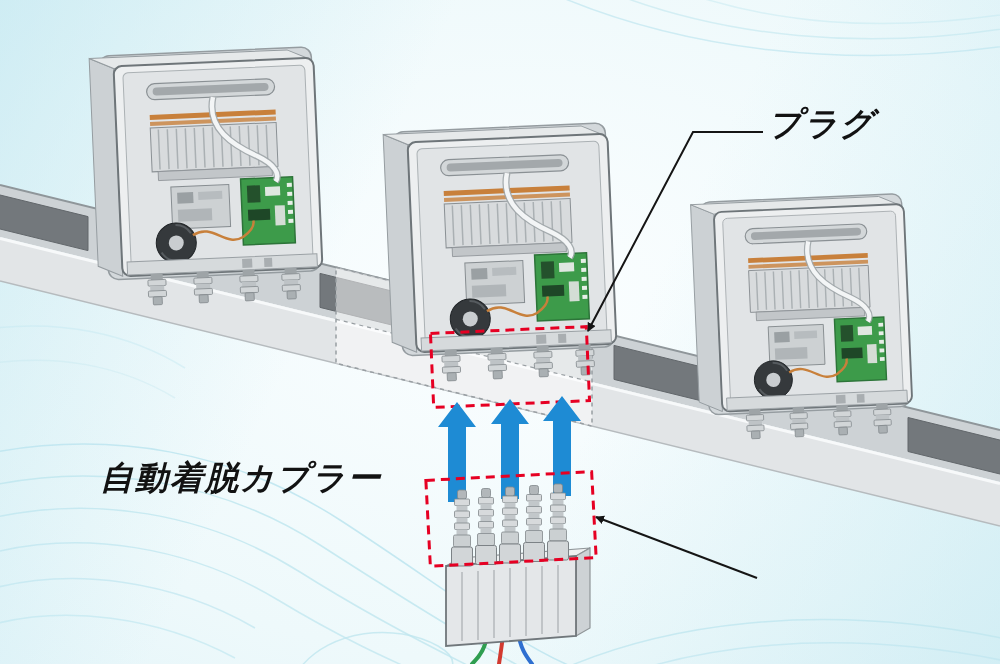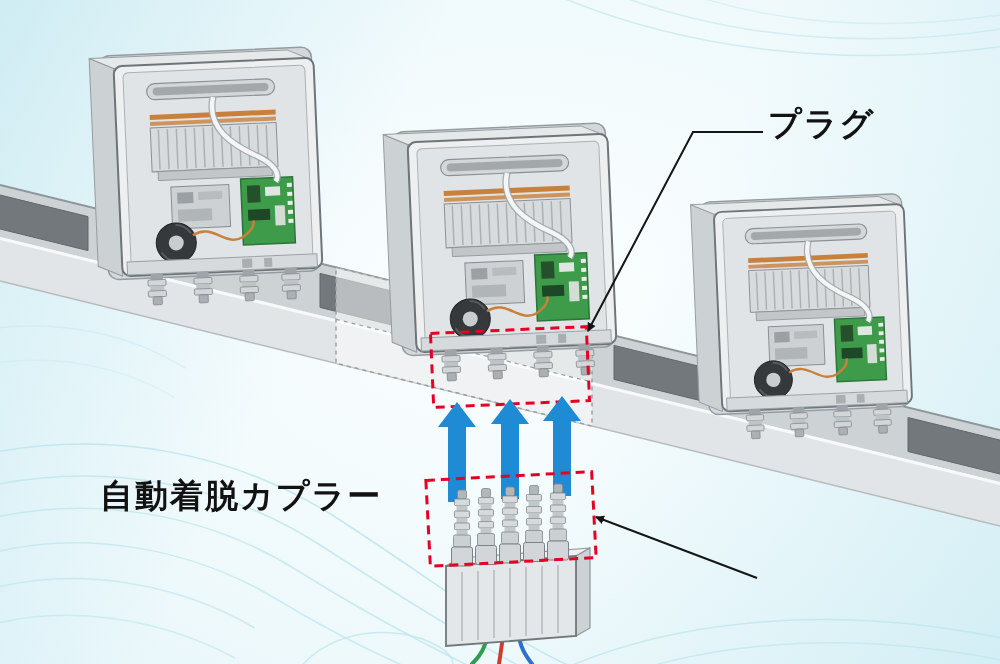--- a/index.html
+++ b/index.html
@@ -6,25 +6,25 @@
   .stage {
     position:relative; width:1000px; height:664px; overflow:hidden;
     background:
       linear-gradient(115deg, rgba(185,228,238,0.55) 0%, rgba(255,255,255,0) 35%),
       linear-gradient(295deg, rgba(185,228,238,0.45) 0%, rgba(255,255,255,0) 40%),
       radial-gradient(100% 100% at 52% 45%, #fbfeff 0%, #eef9fb 55%, #ddf2f8 100%);
   }
   .scene { position:absolute; left:0; top:0; width:1000px; height:664px; display:block; }
   .label {
     position:absolute; font-weight:700; font-size:33px; letter-spacing:2px;
-    white-space:nowrap; color:var(--label-text,#121212); user-select:none;
+    white-space:nowrap; color:var(--label-text,#121212); user-select:none;font-style:italic;
   }
   #label-plug    { left:768px; top:102px; }
   #label-socket  { left:760px; top:552px; }
-  #label-coupler { left:100px; top:474px; }
+  #label-coupler { left:100px; top:456px; }
   .hl-red      { stroke: var(--highlight-red,#e60023); }
   .arrow-fill  { fill: var(--arrow-blue,#1e8bd4); }
   .contour     { stroke: var(--contour-line,#bfe6ef); fill:none; }
   .copper-fill   { fill: var(--copper,#c8803b); }
   .copper-stroke { stroke: var(--copper,#c8803b); }
   .pcb-fill    { fill: var(--pcb-green,#3d9b4a); }
   .wire-green-s { stroke: var(--wire-green,#2f9e50); }
   .wire-red-s   { stroke: var(--wire-red,#d23a30); }
   .wire-blue-s  { stroke: var(--wire-blue,#2e6fd0); }
 </style>

